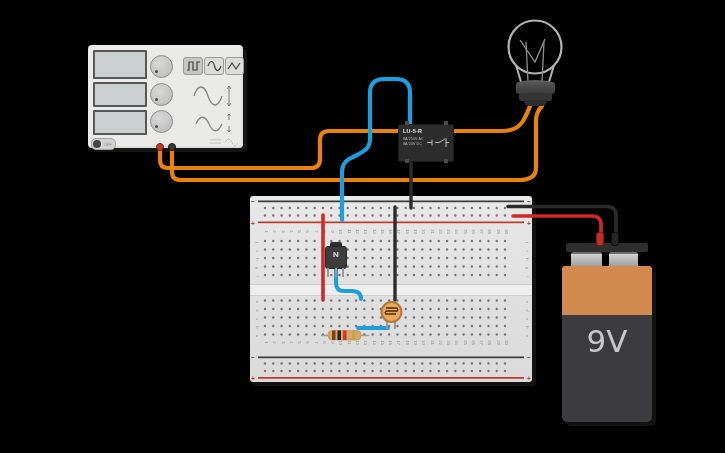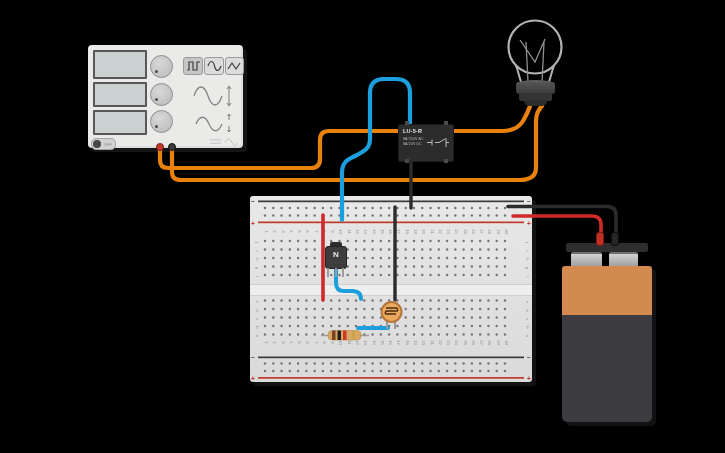--- a/index.html
+++ b/index.html
@@ -712,18 +712,19 @@
     <span class="b1"></span>
     <span class="b2"></span>
     <span class="b3"></span>
   </div>
 
   <div id="battery" class="abs">
     <span class="topbar"></span>
     <span class="term" style="left:9px;width:31px;"></span>
     <span class="term" style="left:47px;width:29px;"></span>
     <span class="body"></span>
+    <span class="vlabel">9V</span>
   </div>
 
   <div class="batt-clip abs" style="left:596px;top:232px;background:#bf2f23;border:1px solid #7d1c12;box-sizing:border-box;"></div>
   <div class="batt-clip abs" style="left:611px;top:232px;background:#262626;border:1px solid #0e0e0e;box-sizing:border-box;"></div>
 
 </div>
 
 </body></html>

